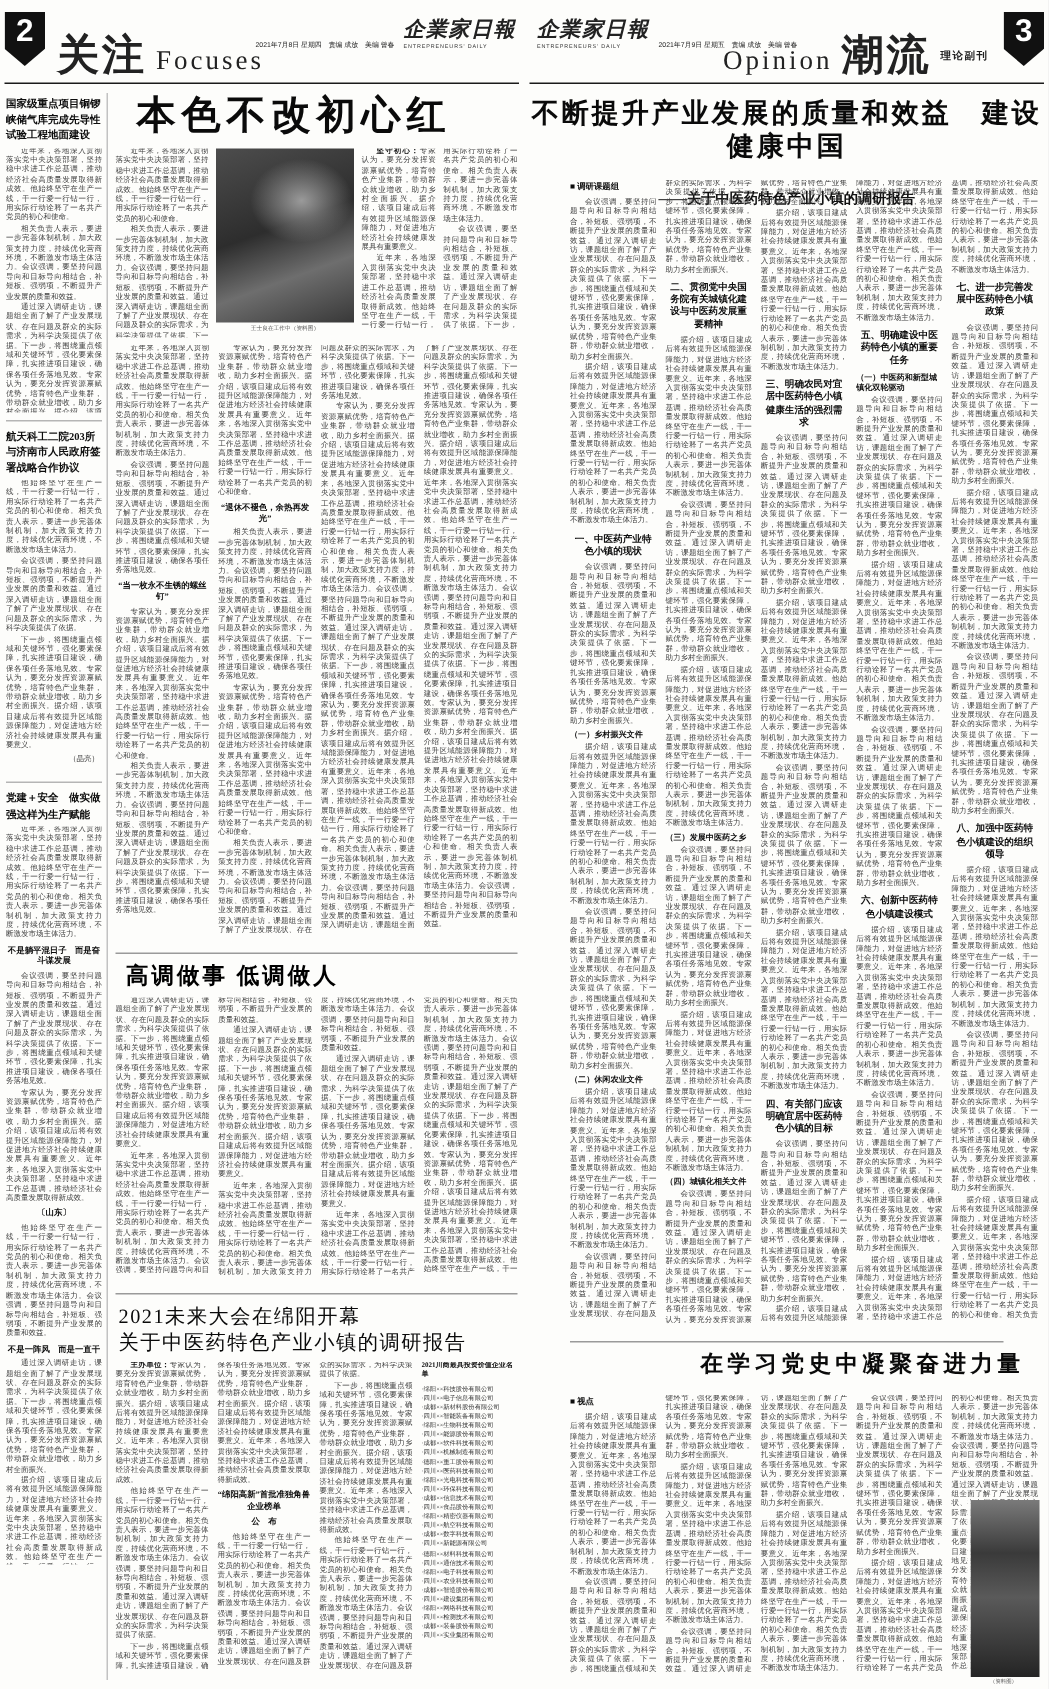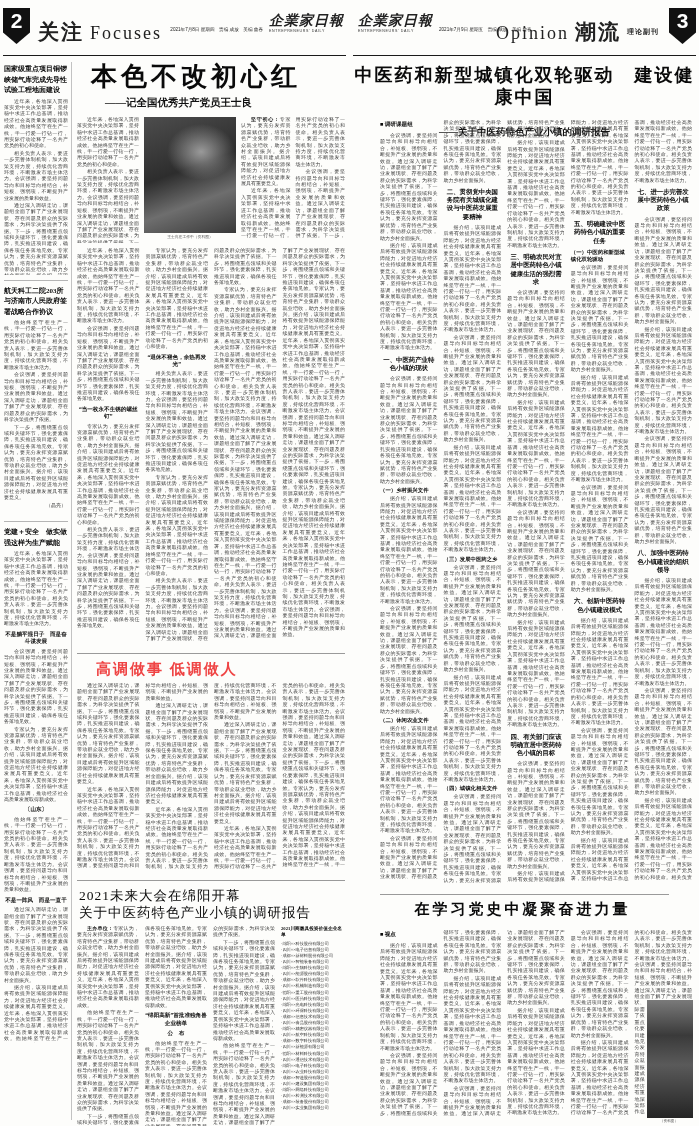--- a/index.html
+++ b/index.html
@@ -8,21 +8,21 @@
           font-family:"Liberation Serif","DejaVu Serif",serif;color:#222}
   .page{position:absolute;top:0;height:1126px;width:349px;background:#fdfdfb}
   .page.left{left:0}.page.right{left:350px}
 
   
   .shield{position:absolute;width:27px;height:36px;background:#111;color:#fff;
           display:flex;align-items:flex-start;justify-content:center;
           clip-path:polygon(0 0,100% 0,100% 68%,50% 100%,0 68%);
           font-family:"Liberation Sans",sans-serif;font-weight:bold;font-size:21px;line-height:26px}
   .sec-block{position:absolute;display:flex;align-items:baseline;gap:6px;white-space:nowrap}
-  .sec-cn{font-family:"Liberation Sans",sans-serif;font-weight:bold;font-size:21px;letter-spacing:2px}
+  .sec-cn{font-family:"Liberation Sans",sans-serif;font-weight:bold;font-size:28px;letter-spacing:2px}
   .sec-en{font-family:"Liberation Serif",serif;font-size:18px;letter-spacing:2px}
   .sec-tag{font-family:"Liberation Sans",sans-serif;font-weight:bold;font-size:7px;letter-spacing:1px;align-self:center}
   .mast{display:flex;flex-direction:column;align-items:flex-start;line-height:1}
   .mast-cn{font-weight:bold;font-size:14px;letter-spacing:1px;font-style:italic}
   .mast-en{font-size:3.6px;letter-spacing:.6px;color:#333;margin-top:2px;font-family:"Liberation Sans",sans-serif}
   .dateline{font-size:4.6px;color:#222;font-family:"Liberation Sans",sans-serif;white-space:nowrap}
   .head-rule{position:absolute;left:3px;right:3px;top:55px;border-top:1.4px solid #1a1a1a}
 
   
   .gp{font-size:5px;line-height:6.4px;text-align:justify;color:#404040;text-indent:10px;margin-bottom:1px}
@@ -52,37 +52,37 @@
   .bandA{display:flex;gap:5px;margin-top:7px;height:126px}
   .bandA .colA{width:62px;overflow:hidden}
   .photo-wrap{width:92px;display:flex;flex-direction:column}
   .photo-main{width:92px;height:116px;
      background:radial-gradient(55px 45px at 62% 30%,#9a9a9a,rgba(0,0,0,0) 62%),
                 linear-gradient(160deg,#4d4d4d 0%,#2d2d2d 45%,#6e6e6e 70%,#383838 100%)}
   .photo-cap{font-size:3.8px;color:#555;text-align:center;margin-top:1px;font-family:"Liberation Sans",sans-serif}
   .bandA .colB{flex:1;columns:2;column-gap:5px;overflow:hidden}
   .bandB{margin-top:5px;height:398px}
 
-  .h-mid{font-size:15px;line-height:18px;font-weight:bold;letter-spacing:2px;color:#ef4444;margin-left:19px}
+  .h-mid{font-size:15px;line-height:18px;font-weight:bold;letter-spacing:2px;color:#000000;margin-left:7px}
   .h-mid-sub{font-size:9.5px;font-weight:bold;color:#111;margin:3px 0 0 14px}
   .block-rule{border-top:.9px solid #9a9a9a;margin:7px 0 6px}
   .mid-body{margin-top:5px;height:190px}
 
   .h-bot{font-size:13.5px;line-height:17px;font-weight:normal;letter-spacing:1px;color:#0a0a0a;margin-left:2px}
   .bot-wrap{display:flex;gap:6px;margin-top:5px}
   .bot-left{width:198px;height:212px}
   .bot-list{width:62px;height:212px;overflow:hidden}
 
   
   .r-title{font-size:18px;line-height:22px;font-weight:bold;letter-spacing:2px;color:#0a0a0a;
            text-align:center;margin-top:12px}
   .r-sub{font-size:9.5px;font-weight:bold;color:#111;text-align:center;margin-top:18px}
   .r-body{position:absolute;left:30px;top:120px;width:312px;height:766px}
   .r-rule{position:absolute;left:30px;right:30px;top:894px;border-top:.9px solid #9a9a9a}
-  .rb-title{position:absolute;left:0;right:4px;top:900px;text-align:center;
+  .rb-title{position:absolute;left:0;right:16px;top:900px;text-align:right;
             font-size:15px;font-weight:bold;letter-spacing:3px;color:#0a0a0a}
   .rb-body{position:absolute;left:30px;top:930px;width:312px;height:190px}
   .photo-small{position:absolute;left:295px;top:1000px;width:48px;height:118px;border-left:2px solid #fdfdfb;
      background:linear-gradient(180deg,#7a7a7a 0%,#3a3a3a 30%,#5a5a5a 55%,#242424 100%)}
   .photo-small-cap{position:absolute;left:293px;top:1119px;width:52px;font-size:3.6px;color:#555;
      text-align:center;font-family:"Liberation Sans",sans-serif}
 </style>
 </head>
 <body>
 
@@ -133,21 +133,20 @@
           <p class="gp">通过深入调研走访，课题组全面了解了产业发展现状、存在问题及群众的实际需求，为科学决策提供了依据。下一步，将围绕重点领域和关键环节，强化要素保障，扎实推进项目建设，确保各项任务落地见效。专家认为，要充分发挥资源禀赋优势，培育特色产业集群，带动群众就业增收，助力乡村全面振兴。</p>
           <p class="gp">据介绍，该项目建成后将有效提升区域能源保障能力，对促进地方经济社会持续健康发展具有重要意义。近年来，各地深入贯彻落实党中央决策部署，坚持稳中求进工作总基调，推动经济社会高质量发展取得新成效。他始终坚守在生产一线，干一行爱一行钻一行，用实际行动诠释了一名共产党员的初心和使命。</p>
         </div>
     </aside>
     <div class="vrule"></div>
 
     <div class="mainarea">
 
       <article>
         <div class="h-main">本色不改初心红</div>
-        <div class="h-main-sub">——记全国优秀共产党员王士良</div>
         <div class="bandA">
           <div class="colA">
               <p class="gp">近年来，各地深入贯彻落实党中央决策部署，坚持稳中求进工作总基调，推动经济社会高质量发展取得新成效。他始终坚守在生产一线，干一行爱一行钻一行，用实际行动诠释了一名共产党员的初心和使命。</p>
               <p class="gp">相关负责人表示，要进一步完善体制机制，加大政策支持力度，持续优化营商环境，不断激发市场主体活力。会议强调，要坚持问题导向和目标导向相结合，补短板、强弱项，不断提升产业发展的质量和效益。通过深入调研走访，课题组全面了解了产业发展现状、存在问题及群众的实际需求，为科学决策提供了依据。下一步，将围绕重点领域和关键环节，强化要素保障，扎实推进项目建设，确保各项任务落地见效。</p>
             </div>
           <div class="photo-wrap">
             <div class="photo-main"></div>
             <div class="photo-cap">王士良在工作中（资料图）</div>
           </div>
           <div class="colB">
@@ -251,21 +250,21 @@
       <span class="sec-en">Opinion</span>
       <span class="sec-cn">潮流</span>
       <span class="sec-tag">理论副刊</span>
     </div>
     <div class="shield" style="right:3px;top:8px">
       <span>3</span>
     </div>
     <div class="head-rule"></div>
 
     <article>
-      <div class="r-title" style="margin-top:64px">中医药和新型城镇化双轮驱动　建设健康中国</div>
+      <div class="r-title" style="margin-top:64px">不断提升产业发展的质量和效益　建设健康中国</div>
       <div class="r-sub">——关于中医药特色产业小镇的调研报告</div>
       <div class="r-body cols5">
           <div class="byline">■ 调研课题组</div>
           <p class="gp">会议强调，要坚持问题导向和目标导向相结合，补短板、强弱项，不断提升产业发展的质量和效益。通过深入调研走访，课题组全面了解了产业发展现状、存在问题及群众的实际需求，为科学决策提供了依据。下一步，将围绕重点领域和关键环节，强化要素保障，扎实推进项目建设，确保各项任务落地见效。专家认为，要充分发挥资源禀赋优势，培育特色产业集群，带动群众就业增收，助力乡村全面振兴。</p>
           <p class="gp">据介绍，该项目建成后将有效提升区域能源保障能力，对促进地方经济社会持续健康发展具有重要意义。近年来，各地深入贯彻落实党中央决策部署，坚持稳中求进工作总基调，推动经济社会高质量发展取得新成效。他始终坚守在生产一线，干一行爱一行钻一行，用实际行动诠释了一名共产党员的初心和使命。相关负责人表示，要进一步完善体制机制，加大政策支持力度，持续优化营商环境，不断激发市场主体活力。</p>
           <div class="sec-h">一、中医药产业特色小镇的现状</div>
           <p class="gp">会议强调，要坚持问题导向和目标导向相结合，补短板、强弱项，不断提升产业发展的质量和效益。通过深入调研走访，课题组全面了解了产业发展现状、存在问题及群众的实际需求，为科学决策提供了依据。下一步，将围绕重点领域和关键环节，强化要素保障，扎实推进项目建设，确保各项任务落地见效。专家认为，要充分发挥资源禀赋优势，培育特色产业集群，带动群众就业增收，助力乡村全面振兴。</p>
           <div class="sub-h">（一）乡村振兴文件</div>
           <p class="gp">据介绍，该项目建成后将有效提升区域能源保障能力，对促进地方经济社会持续健康发展具有重要意义。近年来，各地深入贯彻落实党中央决策部署，坚持稳中求进工作总基调，推动经济社会高质量发展取得新成效。他始终坚守在生产一线，干一行爱一行钻一行，用实际行动诠释了一名共产党员的初心和使命。相关负责人表示，要进一步完善体制机制，加大政策支持力度，持续优化营商环境，不断激发市场主体活力。</p>
           <p class="gp">会议强调，要坚持问题导向和目标导向相结合，补短板、强弱项，不断提升产业发展的质量和效益。通过深入调研走访，课题组全面了解了产业发展现状、存在问题及群众的实际需求，为科学决策提供了依据。下一步，将围绕重点领域和关键环节，强化要素保障，扎实推进项目建设，确保各项任务落地见效。专家认为，要充分发挥资源禀赋优势，培育特色产业集群，带动群众就业增收，助力乡村全面振兴。</p>

